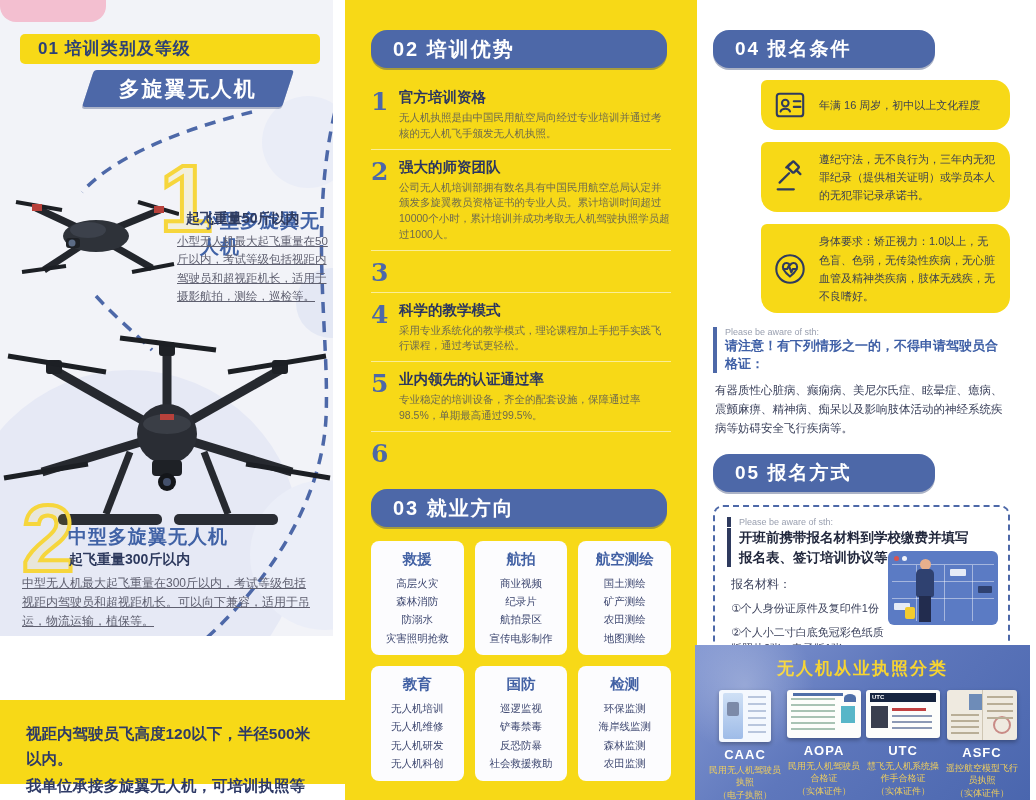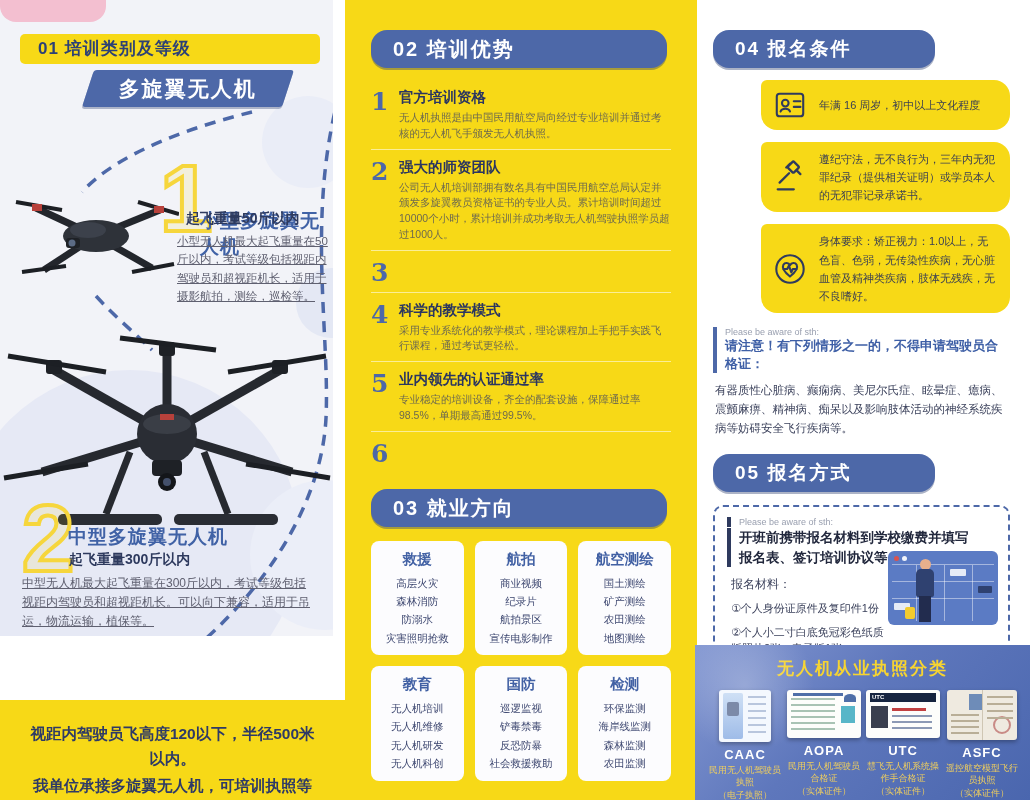--- a/index.html
+++ b/index.html
@@ -37,22 +37,22 @@
   .t1{left:200px;top:184px;margin-top:24px;}
   .t2{left:68px;top:524px;}
   .lv-sub{position:absolute;color:#2E3A5E;font-weight:bold;font-size:14px;}
   .s1{left:186px;top:210px;}
   .s2{left:69px;top:551px;}
   .lv-body{position:absolute;color:#5F6070;font-size:11.5px;line-height:1.6;text-decoration:underline;}
   .b1{left:177px;top:232px;width:158px;}
   .b2{left:22px;top:574px;width:290px;font-size:12px;}
   .drone-svg{position:absolute;}
   .left-footer{
-    position:absolute;left:0;top:700px;width:345px;height:100px;background:#F7D917;z-index:5;
-    padding:22px 26px 0 26px;color:#2E3A66;font-weight:bold;font-size:15.5px;line-height:1.6;text-align:center;
+    position:absolute;left:0;top:700px;width:345px;height:84px;background:#F7D917;z-index:5;
+    padding:22px 26px 0 26px;color:#2E3A66;font-weight:bold;font-size:15.5px;line-height:1.6;
   }
   .left-footer p{margin:0 0 2px 0;}
   
   .col-mid{position:absolute;left:345px;top:0;width:352px;height:800px;background:#F7D917;padding:30px 26px 0 26px;}
   .blue-banner{
     background:#4D68A8;border-radius:16px;color:#fff;font-weight:bold;font-size:20px;letter-spacing:2px;
     height:38px;line-height:38px;padding-left:22px;box-shadow:0 2px 0 rgba(47,64,112,.4);
   }
   .bm{width:296px;}
   .adv-list{margin-top:12px;}

